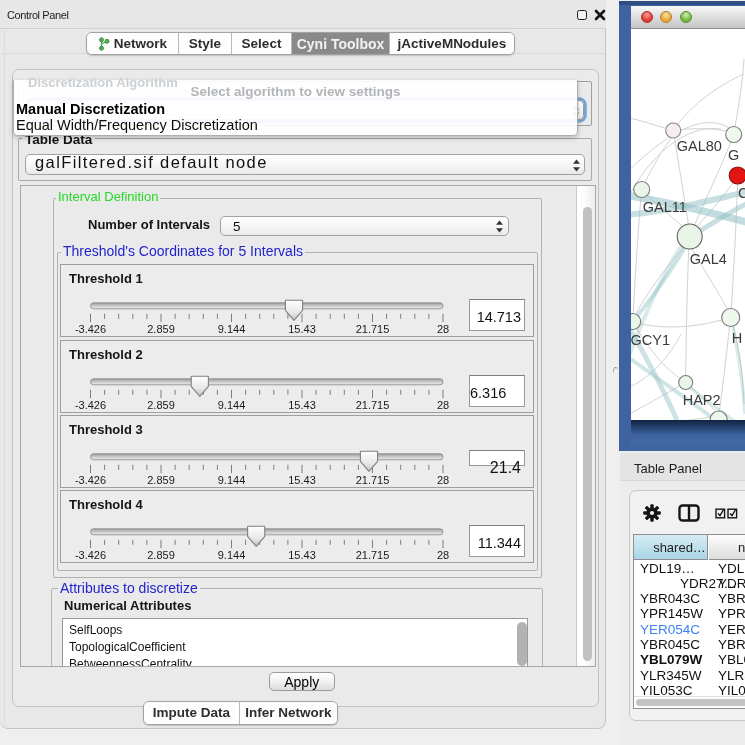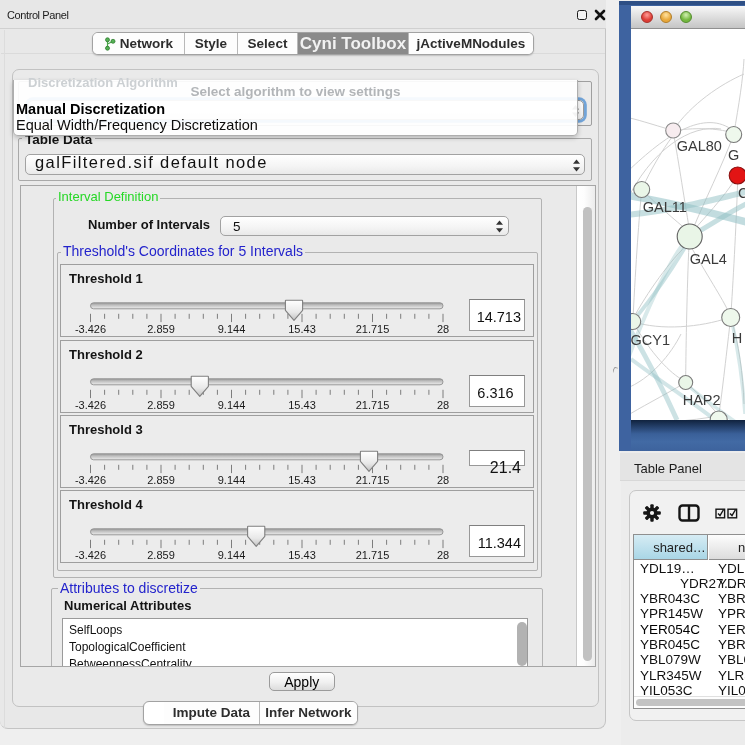--- a/index.html
+++ b/index.html
@@ -8,30 +8,30 @@
 </style></head><body>
 <div class="abs" style="left:0;top:0;width:606px;height:729px;background:#e8e8e8;border:1px solid #c4c4c4;border-left:none;border-top:none;border-radius:0 0 8px 8px;"></div>
 <div class="abs" style="left:0;top:0;width:606px;height:29px;background:#e7e7e7;border-bottom:1px solid #d0d0d0;"></div>
 <div class="abs" style="left:7px;top:9px;font-size:11px;letter-spacing:-0.4px;color:#1c1c1c;">Control Panel</div>
 <div class="abs" style="left:577px;top:10px;width:10px;height:10px;border:1.6px solid #1a1a1a;border-radius:2.5px;background:#f2f2f2;"></div>
 <svg class="abs" style="left:594px;top:9px;" width="12" height="12" viewBox="0 0 12 12">
     <path d="M2 2 L10 10 M10 2 L2 10" stroke="#111" stroke-width="2.6" stroke-linecap="round"></path>
   </svg>
 <div class="abs" style="left:1px;top:53px;width:604px;height:1px;background:#dadada;"></div>
 <div class="abs" style="left:4px;top:30px;width:1px;height:698px;background:#dcdcdc;"></div>
-<div class="abs" style="left:92px;top:32px;height:23px;display:flex;border:1px solid #a2a2a2;border-radius:6px;background:#fff;overflow:hidden;box-shadow:0 1px 1.5px rgba(0,0,0,0.18);">
+<div class="abs" style="left:86px;top:32px;height:23px;display:flex;border:1px solid #a2a2a2;border-radius:6px;background:#fff;overflow:hidden;box-shadow:0 1px 1.5px rgba(0,0,0,0.18);">
     <div style="width:91px;background:#fdfdfd;color:#2d2d2d;font-size:13.5px;font-weight:600;display:flex;align-items:center;justify-content:center;"><svg width="12" height="14" viewBox="0 0 12 14" style="margin-right:4px;">
         <path d="M3.5 3.5 L3.5 11 M3.5 7 L8.5 4.5" stroke="#4ca84c" stroke-width="1.2" fill="none"></path>
         <circle cx="3.5" cy="2.8" r="2" fill="#55b055" stroke="#2e7d2e" stroke-width="0.8"></circle>
         <circle cx="9" cy="4.3" r="2" fill="#55b055" stroke="#2e7d2e" stroke-width="0.8"></circle>
         <circle cx="3.5" cy="11.2" r="2" fill="#55b055" stroke="#2e7d2e" stroke-width="0.8"></circle>
       </svg>Network</div>
     <div style="width:53px;border-left:1px solid #b9b9b9;background:#fdfdfd;color:#2d2d2d;font-size:13.5px;font-weight:600;display:flex;align-items:center;justify-content:center;">Style</div>
     <div style="width:60px;border-left:1px solid #b9b9b9;background:#fdfdfd;color:#2d2d2d;font-size:13.5px;font-weight:600;display:flex;align-items:center;justify-content:center;">Select</div>
-    <div style="width:111px;border-left:1px solid #b9b9b9;background:#8a8a8a;color:#f2f2f2;font-size:17px;font-weight:600;display:flex;align-items:center;justify-content:center;">Cyni Toolbox</div>
+    <div style="width:98px;border-left:1px solid #b9b9b9;background:#8a8a8a;color:#f2f2f2;font-size:14px;font-weight:600;display:flex;align-items:center;justify-content:center;">Cyni Toolbox</div>
     <div style="width:125px;border-left:1px solid #b9b9b9;background:#fdfdfd;color:#2d2d2d;font-size:13.5px;font-weight:600;display:flex;align-items:center;justify-content:center;">jActiveMNodules</div>
   </div>
 <div class="abs" style="left:12px;top:69px;width:587px;height:638px;background:#eaeaea;border:1px solid #c2c2c2;border-radius:7px;"></div>
 <div class="abs" style="left:18px;top:81px;width:574px;height:45px;border:1px solid #9f9f9f;border-radius:2px;"></div>
 <div class="abs" style="left:28px;top:100px;width:556px;height:20px;border:1px solid #9a9a9a;border-radius:5px;background:linear-gradient(#ffffff,#ededed);box-shadow:0 0 0 2.8px rgba(84,146,211,0.8);"></div>
 <svg class="abs" style="left:570px;top:104px;" width="11" height="14" viewBox="0 0 11 14">
     <path d="M5.5 1 L9 5.4 L2 5.4 Z" fill="#555"></path>
     <path d="M5.5 13 L9 8.6 L2 8.6 Z" fill="#555"></path>
   </svg>
 <div class="abs" style="left:18px;top:138px;width:574px;height:43px;border:1px solid #a9a9a9;border-radius:2px;"></div>
@@ -149,21 +149,21 @@
         <line x1="367.9" y1="22.8" x2="367.9" y2="27.8" stroke="#7d7d7d" stroke-width="1"></line>
         <line x1="382.0" y1="22.8" x2="382.0" y2="31.1" stroke="#7d7d7d" stroke-width="1"></line>
         <text x="29.5" y="42.2" font-size="11" fill="#1a1a1a" text-anchor="middle" font-family="Liberation Sans">-3.426</text>
         <text x="100.0" y="42.2" font-size="11" fill="#1a1a1a" text-anchor="middle" font-family="Liberation Sans">2.859</text>
         <text x="170.5" y="42.2" font-size="11" fill="#1a1a1a" text-anchor="middle" font-family="Liberation Sans">9.144</text>
         <text x="241.0" y="42.2" font-size="11" fill="#1a1a1a" text-anchor="middle" font-family="Liberation Sans">15.43</text>
         <text x="311.5" y="42.2" font-size="11" fill="#1a1a1a" text-anchor="middle" font-family="Liberation Sans">21.715</text>
         <text x="382.0" y="42.2" font-size="11" fill="#1a1a1a" text-anchor="middle" font-family="Liberation Sans">28</text>
         <path d="M 130.2 9.8 L 130.2 19.3 L 138.8 29.3 L 147.4 19.3 L 147.4 9.8 Q 147.4 9.3 146.9 9.3 L 130.7 9.3 Q 130.2 9.3 130.2 9.8 Z" fill="url(#th)" stroke="#7f7f7f" stroke-width="1.1" stroke-linejoin="round"></path>
       </svg>
-      <div class="abs" style="left:408px;top:34px;width:56px;height:32px;border:1px solid #989898;border-top-color:#7f7f7f;background:#fff;font-size:14.5px;color:#111;text-align:center;line-height:34px;padding-right:3px;">6.316</div>
+      <div class="abs" style="left:408px;top:34px;width:56px;height:32px;border:1px solid #989898;border-top-color:#7f7f7f;background:#fff;font-size:14.5px;color:#111;text-align:left;line-height:34px;padding-right:3px;">6.316</div>
     </div>
     <div class="abs" style="left:39px;top:229px;width:474px;height:73px;background:#ececec;border:1px solid #9e9e9e;">
       <div class="abs" style="left:8px;top:5.5px;font-size:13px;font-weight:700;color:#141414;">Threshold 3</div>
       <svg class="abs" style="left:0;top:26px;overflow:visible;" width="472" height="46" viewBox="0 0 472 46">
         <defs>
           <linearGradient id="tg" x1="0" y1="0" x2="0" y2="1">
             <stop offset="0" stop-color="#9a9a9a"></stop>
             <stop offset="0.45" stop-color="#c4c4c4"></stop>
             <stop offset="1" stop-color="#ededed"></stop>
           </linearGradient>
@@ -267,21 +267,21 @@
     <div class="abs" style="left:35px;top:412px;font-size:13px;font-weight:700;color:#141414;padding-left:8px;">Numerical Attributes</div>
     <div class="abs" style="left:41px;top:432px;width:466px;height:120px;background:#fff;border:1px solid #9a9a9a;font-size:12px;color:#111;">
       <div style="padding:3px 0 0 6px;line-height:17px;">SelfLoops<br>TopologicalCoefficient<br>BetweennessCentrality<br>NeighborhoodConnectivity</div>
     </div>
     <div class="abs" style="left:496px;top:436px;width:10px;height:44px;border-radius:5px;background:#b2b2b2;"></div>
   </div>
 <div class="abs" style="left:576px;top:186px;width:19px;height:480px;background:linear-gradient(to right,#ffffff,#fdfdfd 40%,#ececec);border-left:1px solid #c9c9c9;"></div>
 <div class="abs" style="left:583px;top:207px;width:9px;height:454px;border-radius:5px;background:#c1c1c1;"></div>
 <div class="abs" style="left:268.5px;top:671.5px;width:66.5px;height:19.5px;border:1px solid #9b9b9b;border-radius:5px;background:linear-gradient(#ffffff,#f0f0f0 55%,#dcdcdc);font-size:14px;color:#000;text-align:center;line-height:18px;">Apply</div>
 <div class="abs" style="left:143px;top:701px;height:23.5px;display:flex;border:1px solid #a2a2a2;border-radius:6px;background:#fff;overflow:hidden;box-shadow:0 1px 1.5px rgba(0,0,0,0.18);">
-    <div style="width:95px;background:#fdfdfd;color:#2d2d2d;font-size:13.5px;font-weight:600;display:flex;align-items:center;justify-content:center;margin-left:20px;">Impute Data</div>
+    <div style="width:95px;background:#fdfdfd;color:#2d2d2d;font-size:13.5px;font-weight:600;display:flex;align-items:center;justify-content:center;">Impute Data</div>
     <div style="width:98px;border-left:1px solid #b9b9b9;background:#fdfdfd;color:#2d2d2d;font-size:13.5px;font-weight:600;display:flex;align-items:center;justify-content:center;">Infer Network</div>
   </div>
 <div class="abs" style="left:613px;top:367px;width:5px;height:6px;border-left:1.4px solid #9a9a9a;border-top:1.4px solid #9a9a9a;border-radius:3px 0 0 0;transform:rotate(12deg);"></div>
 <div class="abs" style="left:619px;top:1px;width:126px;height:450px;background:#3e63a0;"></div>
 <div class="abs" style="left:619px;top:1px;width:126px;height:4px;background:#2e4f85;"></div>
 <div class="abs" style="left:631px;top:420px;width:114px;height:31px;background:linear-gradient(#10223e,#3a6099 45%,#426aa4 70%,#3d639d);"></div>
 <div class="abs" style="left:631px;top:6px;width:114px;height:23px;background:linear-gradient(#f8f8f8,#dedede 50%,#c5c5c5);border-bottom:1px solid #909090;"></div>
 <div class="abs" style="left:641px;top:11px;width:12px;height:12px;border-radius:50%;background:radial-gradient(circle at 50% 30%,#ff9d97,#dd3d35 60%);border:1px solid #a62f2a;"></div>
 <div class="abs" style="left:660px;top:11px;width:12px;height:12px;border-radius:50%;background:radial-gradient(circle at 50% 30%,#ffe2a0,#e8a83b 60%);border:1px solid #b07d27;"></div>
 <div class="abs" style="left:680px;top:11px;width:12px;height:12px;border-radius:50%;background:radial-gradient(circle at 50% 30%,#d2f0b2,#74b83f 60%);border:1px solid #538c2d;"></div>
@@ -369,25 +369,25 @@
     <div class="abs" style="left:0;top:0;width:74px;height:25px;background:linear-gradient(#d6ecf4,#a9d6e6);border-right:1px solid #8f8f8f;border-bottom:1px solid #8f8f8f;font-size:13px;color:#222;text-align:center;line-height:25px;padding-left:18px;">shared…</div>
     <div class="abs" style="left:75px;top:0;width:60px;height:25px;background:linear-gradient(#fdfdfd,#dcdcdc);border-bottom:1px solid #8f8f8f;font-size:13px;color:#222;padding-left:29px;line-height:25px;">name</div>
     <div class="abs" style="left:6px;top:25.5px;font-size:13.5px;color:#111;">YDL19…</div>
     <div class="abs" style="left:84px;top:25.5px;font-size:13.5px;color:#111;">YDL1</div>
     <div class="abs" style="left:6px;top:40.8px;font-size:13.5px;color:#111;margin-left:40px;">YDR27…</div>
     <div class="abs" style="left:84px;top:40.8px;font-size:13.5px;color:#111;">YDR2</div>
     <div class="abs" style="left:6px;top:56.1px;font-size:13.5px;color:#111;">YBR043C</div>
     <div class="abs" style="left:84px;top:56.1px;font-size:13.5px;color:#111;">YBR0</div>
     <div class="abs" style="left:6px;top:71.4px;font-size:13.5px;color:#111;">YPR145W</div>
     <div class="abs" style="left:84px;top:71.4px;font-size:13.5px;color:#111;">YPR1</div>
-    <div class="abs" style="left:6px;top:86.7px;font-size:13.5px;color:#000000;">YER054C</div>
+    <div class="abs" style="left:6px;top:86.7px;font-size:13.5px;color:#3b82f6;">YER054C</div>
     <div class="abs" style="left:84px;top:86.7px;font-size:13.5px;color:#111;">YER0</div>
     <div class="abs" style="left:6px;top:102.0px;font-size:13.5px;color:#111;">YBR045C</div>
     <div class="abs" style="left:84px;top:102.0px;font-size:13.5px;color:#111;">YBR0</div>
-    <div class="abs" style="left:6px;top:117.3px;font-size:13.5px;color:#111;">YBL079W</div>
+    <div class="abs" style="left:6px;top:117.3px;font-size:13.5px;color:#111;font-weight:bold;">YBL079W</div>
     <div class="abs" style="left:84px;top:117.3px;font-size:13.5px;color:#111;">YBL0</div>
     <div class="abs" style="left:6px;top:132.6px;font-size:13.5px;color:#111;">YLR345W</div>
     <div class="abs" style="left:84px;top:132.6px;font-size:13.5px;color:#111;">YLR3</div>
     <div class="abs" style="left:6px;top:147.9px;font-size:13.5px;color:#111;">YIL053C</div>
     <div class="abs" style="left:84px;top:147.9px;font-size:13.5px;color:#111;">YIL0</div>
     <div class="abs" style="left:0;top:161px;width:112px;height:13px;background:#fdfdfd;border-top:1px solid #e0e0e0;"></div>
     <div class="abs" style="left:1.5px;top:163.5px;width:112px;height:7px;border-radius:4px;background:#c3c3c3;"></div>
   </div>
 <div class="abs" style="left:13px;top:80px;width:565px;height:56px;background:rgba(255,255,255,0.93);border:1px solid rgba(160,160,160,0.85);border-top:none;border-radius:0 0 5px 5px;box-shadow:0 2px 5px rgba(0,0,0,0.22);z-index:50;"></div>
 <div class="abs" style="left:28px;top:75px;font-size:13px;font-weight:700;color:#ccd0d3;z-index:51;">Discretization Algorithm</div>

